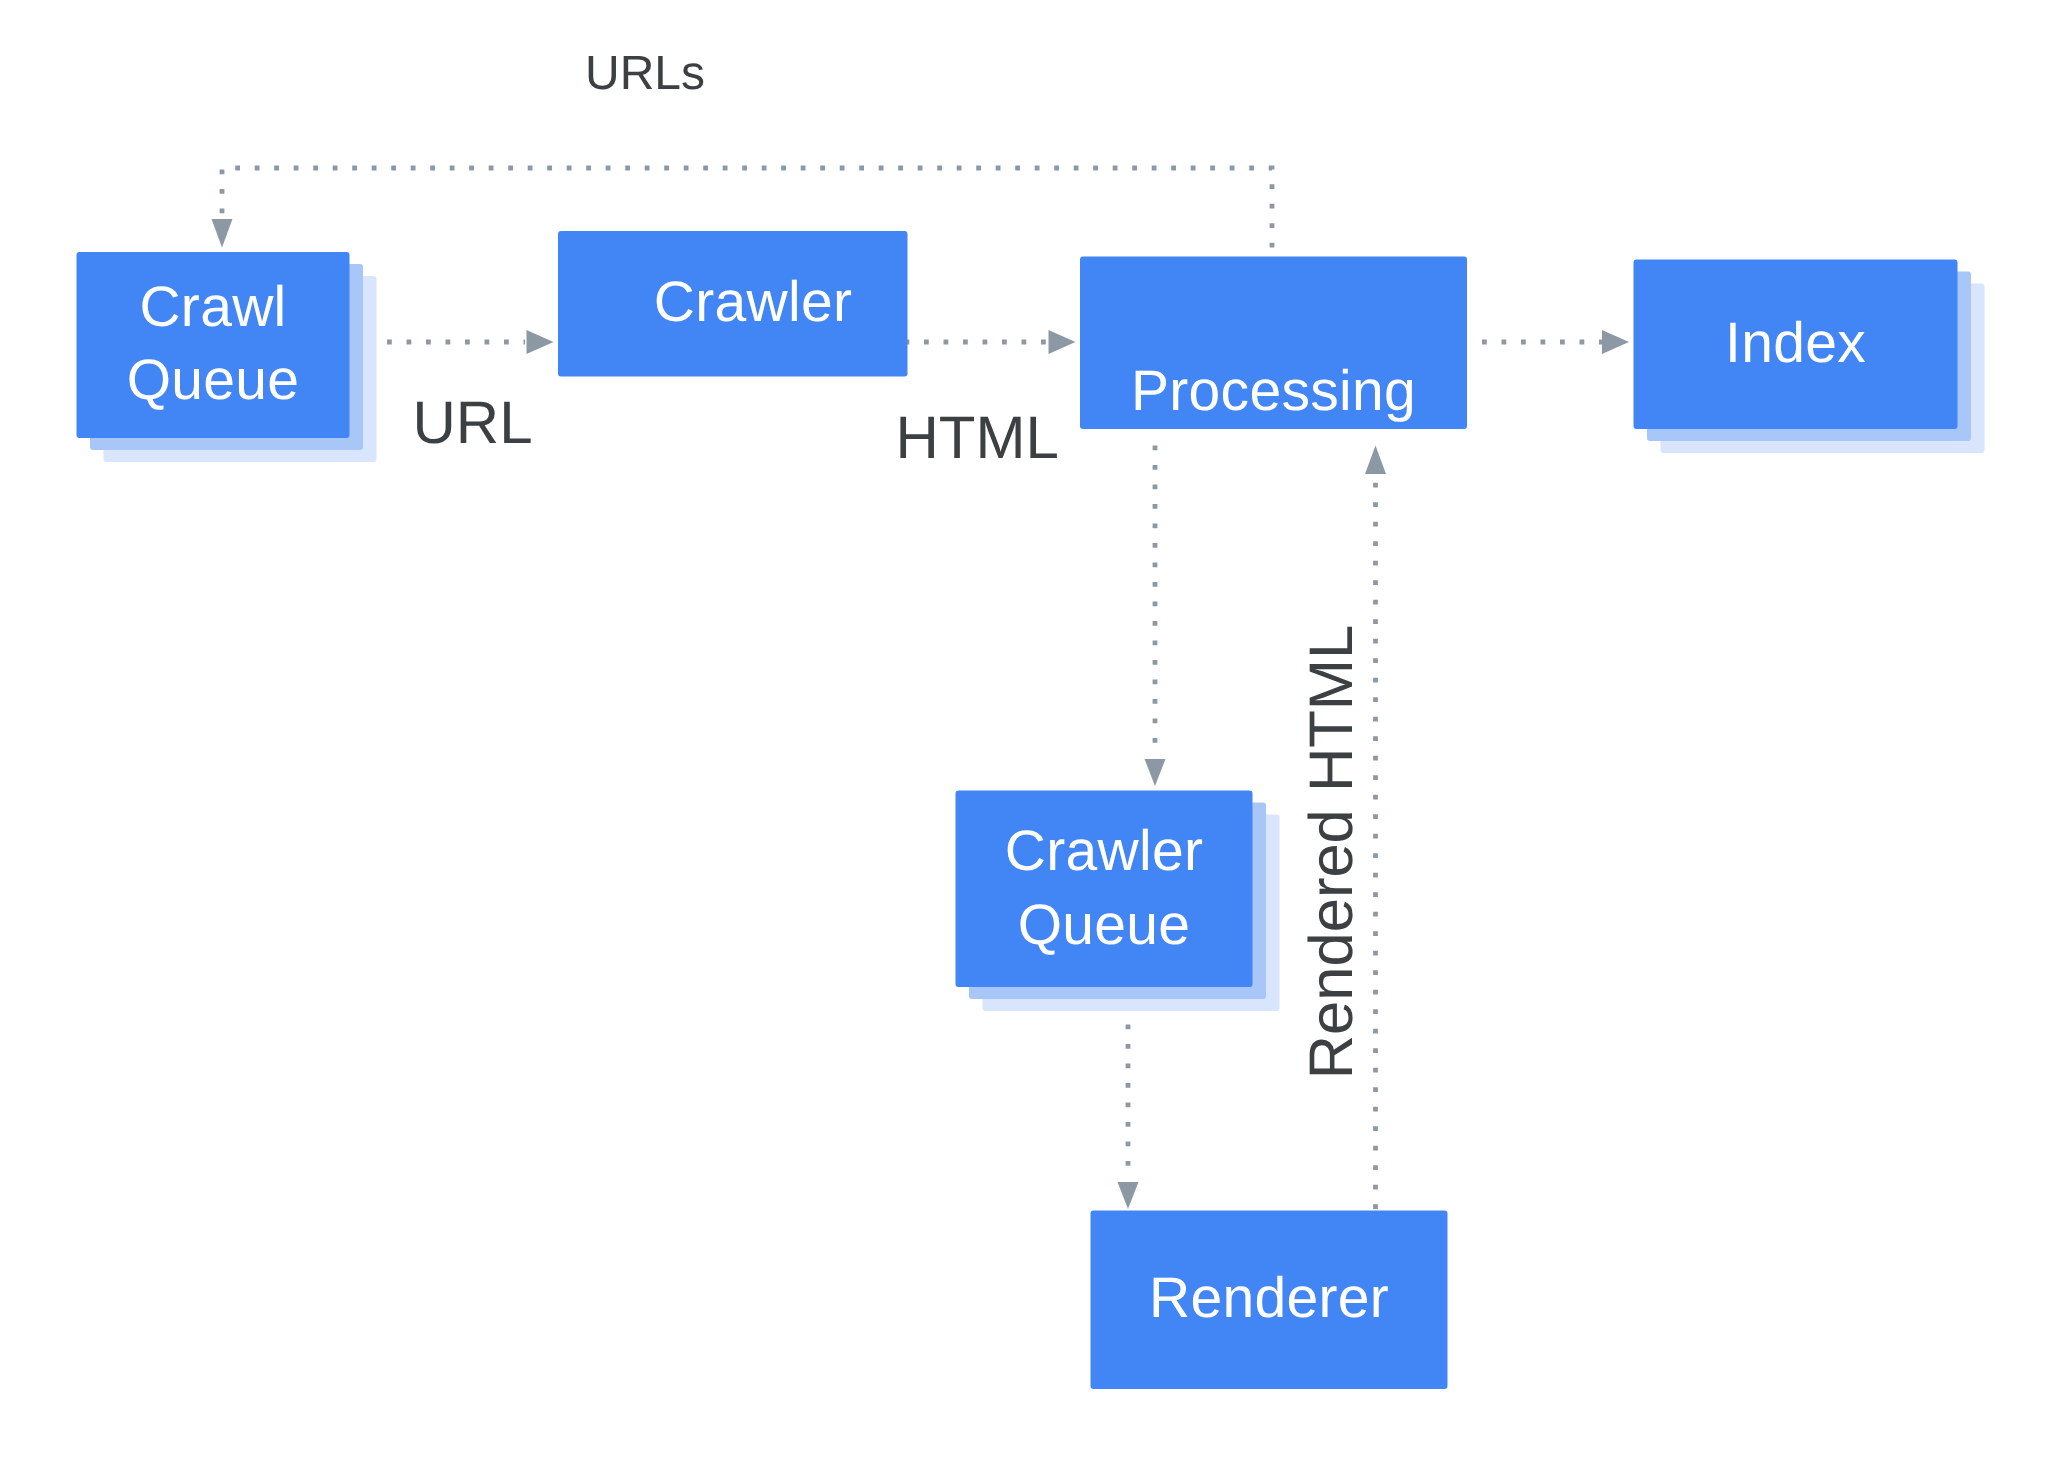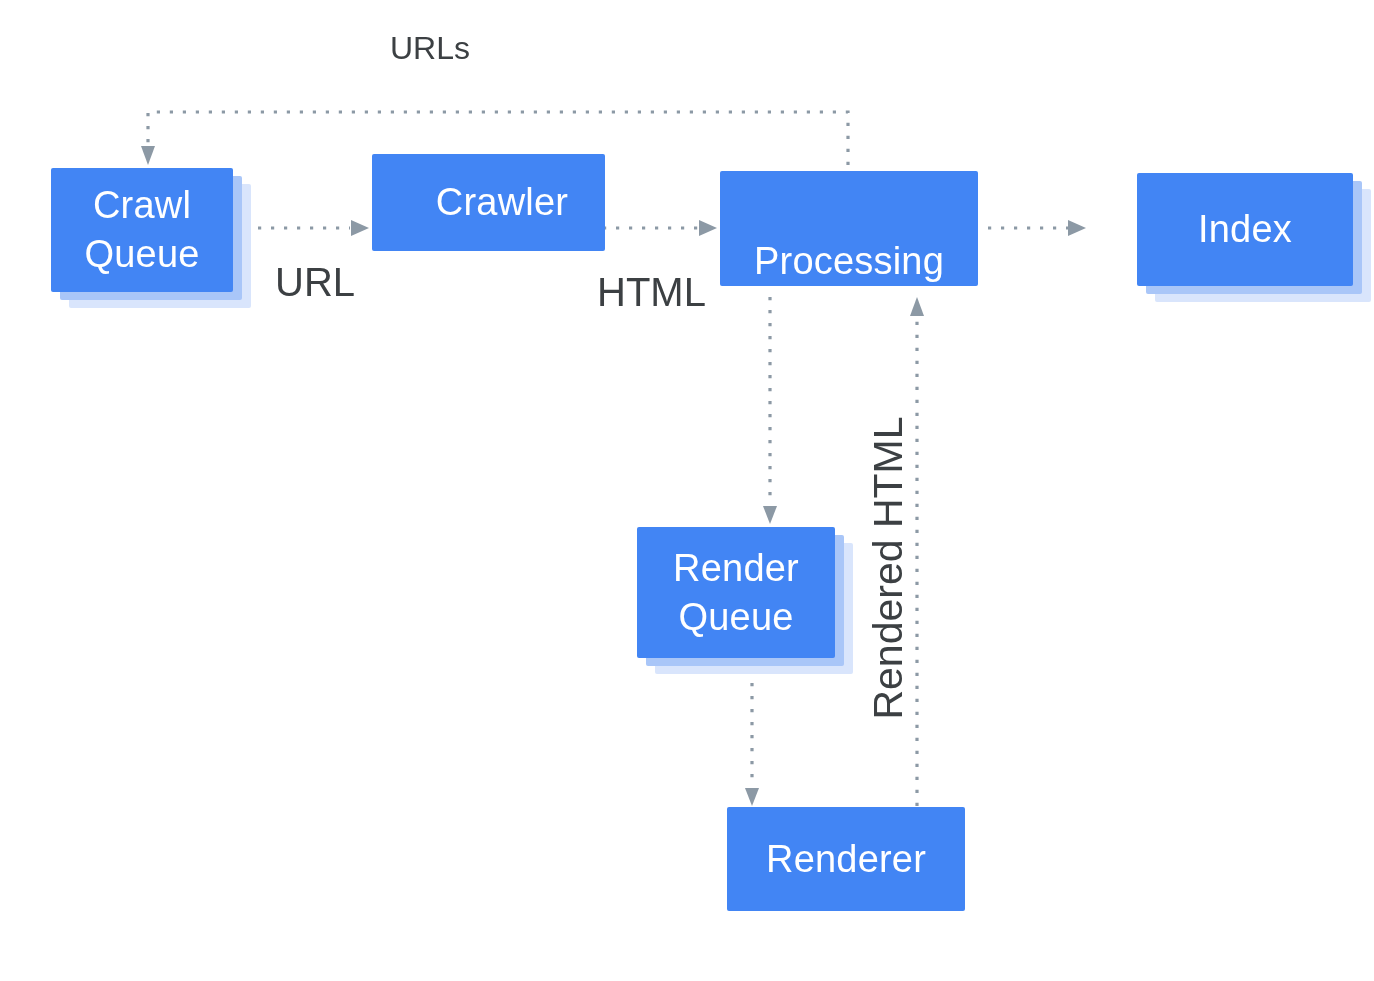--- a/index.html
+++ b/index.html
@@ -51,23 +51,23 @@
   .node.shadowed {
     box-shadow: 9px 8px 0 0 #A9C6F8, 18px 16px 0 0 #D9E5FC;
   }
   .node .node-label {
     display: block;
     padding: 0 6px;
   }
   #n-crawl-queue  { left: 51px;   top: 168px; width: 182px; height: 124px; text-align: center; }
   #n-crawler      { left: 372px;  top: 154px; width: 206px; height: 97px; padding-left: 27px; }
   #n-processing   { left: 720px;  top: 171px; width: 258px; height: 115px; align-items: flex-end; }
-  #n-index        { left: 1089px; top: 173px; width: 216px; height: 113px; margin-left: 48px; }
+  #n-index        { left: 1089px; top: 173px; width: 216px; height: 113px; }
   #n-render-queue { left: 637px;  top: 527px; width: 198px; height: 131px; }
-  #n-renderer     { left: 727px;  top: 807px; width: 238px; height: 104px; }
+  #n-renderer     { left: 727px;  top: 807px; width: 238px; height: 119px; }
 
   .edge-label {
     position: absolute;
     color: #3C4043;
     font-size: 40px;
     font-weight: 500;
     line-height: 1;
     white-space: nowrap;
   }
   #lbl-urls { left: 390px; top: 32px; font-size: 32px; }
@@ -119,21 +119,21 @@
 
   <div class="node" id="n-processing">
     <span class="node-label">Processing</span>
   </div>
 
   <div class="node shadowed" id="n-index">
     <span class="node-label">Index</span>
   </div>
 
   <div class="node shadowed" id="n-render-queue">
-    <span class="node-label">Render Queue</span>
+    <span class="node-label">Crawler Queue</span>
   </div>
 
   <div class="node" id="n-renderer">
     <span class="node-label">Renderer</span>
   </div>
 
   <div class="edge-label" id="lbl-urls">URLs</div>
 
   <div class="edge-label" id="lbl-url">URL</div>
 

